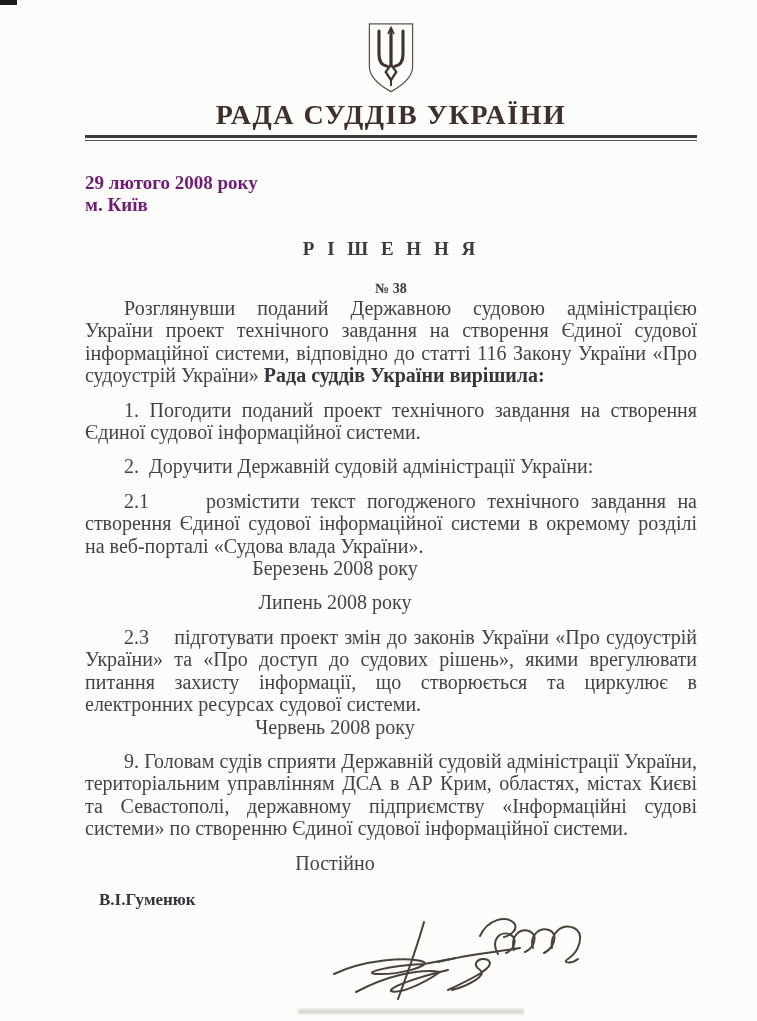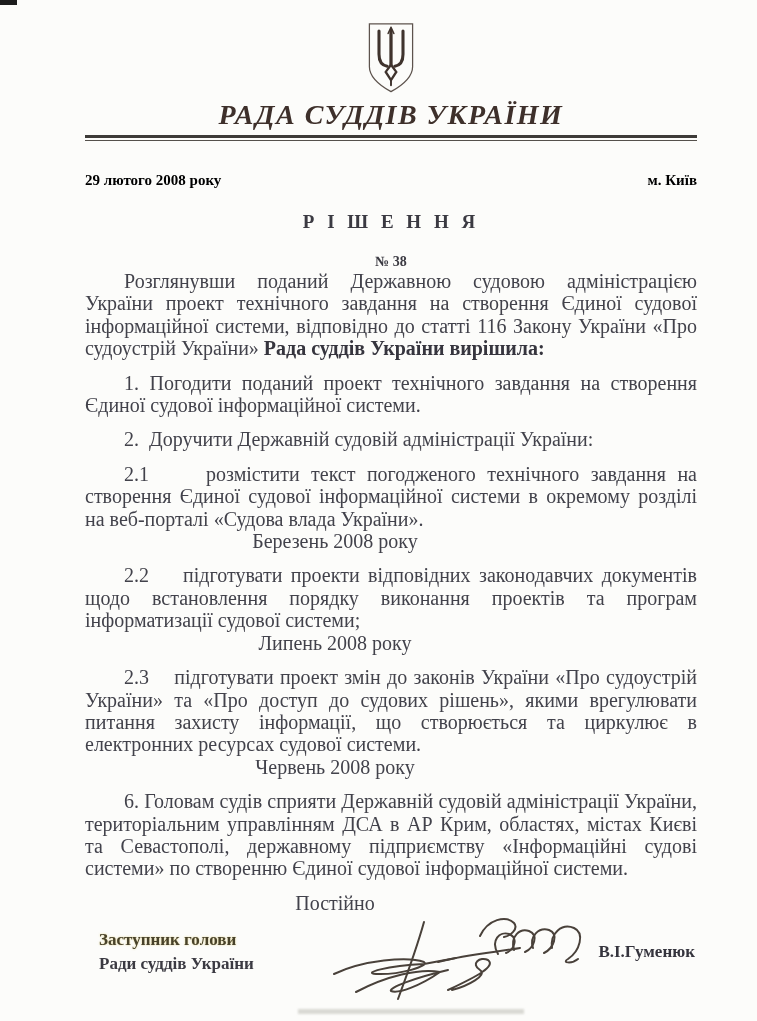--- a/index.html
+++ b/index.html
@@ -15,32 +15,33 @@
     overflow:hidden;
     color:#42424b;
   }
   .content { padding:0 60px 0 85px; }
 
   
   .emblem { display:block; margin:22px auto 0; width:48px; height:72px; }
   .org-name {
     text-align:center; font-weight:bold;
     font-size:28px; letter-spacing:1.5px;
-    color:#3e302b; margin-top:6px; line-height:30px;font-style:italic;
+    color:#3e302b; margin-top:6px; line-height:30px;
   }
   .double-rule {
     margin-top:5px; height:2px;
     border-top:3px solid #3d3b38;
     border-bottom:1px solid #55514c;
   }
 
   .dateline {
     display:flex; justify-content:space-between;
-    font-weight:bold; font-size:15px; color:#000000;
+    font-weight:bold; font-size:19px; color:#701a75;
     margin-top:31px;
+    flex-direction:column;
   }
   .doc-title {
     text-align:center; font-weight:bold; font-size:19px;
     letter-spacing:4px; color:#3b3a42; margin-top:22px;
   }
   .doc-number {
     text-align:center; font-weight:bold; font-size:14px;
     color:#3b3a42; margin-top:21px;
   }
 
@@ -121,39 +122,35 @@
       <div class="para"><span>Розглянувши поданий Державною судовою адміністрацією України проект технічного завдання на створення Єдиної судової інформаційної системи, відповідно до статті 116 Закону України «Про судоустрій України» </span><b>Рада суддів України вирішила:</b></div>
 
       <div class="para"><span>1. Погодити поданий проект технічного завдання на створення Єдиної судової інформаційної системи.</span></div>
 
       <div class="para"><span>2.&nbsp; Доручити Державній судовій адміністрації України:</span></div>
 
       <div class="para"><span>2.1&nbsp;&nbsp;&nbsp;&nbsp;&nbsp;розмістити текст погодженого технічного завдання на створення Єдиної судової інформаційної системи в окремому розділі на веб-порталі «Судова влада України».</span>
         <div class="deadline">Березень 2008 року</div>
       </div>
 
-      <div class="para"><span>2.2&nbsp;&nbsp;&nbsp;&nbsp;підготувати проекти відповідних законодавчих документів щодо встановлення порядку виконання проектів та програм інформатизації судової системи;</span>
+      <div class="para">
         <div class="deadline">Липень 2008 року</div>
       </div>
 
       <div class="para"><span>2.3&nbsp;&nbsp;&nbsp;&nbsp;підготувати проект змін до законів України «Про судоустрій України» та «Про доступ до судових рішень», якими врегулювати питання захисту інформації, що створюється та циркулює в електронних ресурсах судової системи.</span>
         <div class="deadline">Червень 2008 року</div>
       </div>
 
-      <div class="para"><span>6. Головам судів сприяти Державній судовій адміністрації України, територіальним управлінням ДСА в АР Крим, областях, містах Києві та Севастополі, державному підприємству «Інформаційні судові системи» по створенню Єдиної судової інформаційної системи.</span>
+      <div class="para"><span>9. Головам судів сприяти Державній судовій адміністрації України, територіальним управлінням ДСА в АР Крим, областях, містах Києві та Севастополі, державному підприємству «Інформаційні судові системи» по створенню Єдиної судової інформаційної системи.</span>
         <div class="deadline extra-gap">Постійно</div>
       </div>
 
     </div>
 
     <div class="sig-block">
-      <div class="sig-position">
-        <div class="tinted">Заступник голови</div>
-        <div>Ради суддів України</div>
-      </div>
       <div class="sig-name">В.І.Гуменюк</div>
     </div>
 
   </div>
 
   <svg class="signature-svg" viewBox="0 0 272 96" aria-hidden="true">
     <g stroke="#49413a" stroke-width="2" fill="none" stroke-linecap="round" stroke-linejoin="round">
       <path d="M6,68 C35,54 80,50 96,56 C102,60 72,69 48,68 C34,67 58,60 96,58 L128,52"></path>
       <path d="M96,16 C91,34 80,66 70,93"></path>
       <path d="M28,86 C58,70 92,62 112,66 C92,80 70,88 63,85 C60,82 86,72 120,64"></path>

